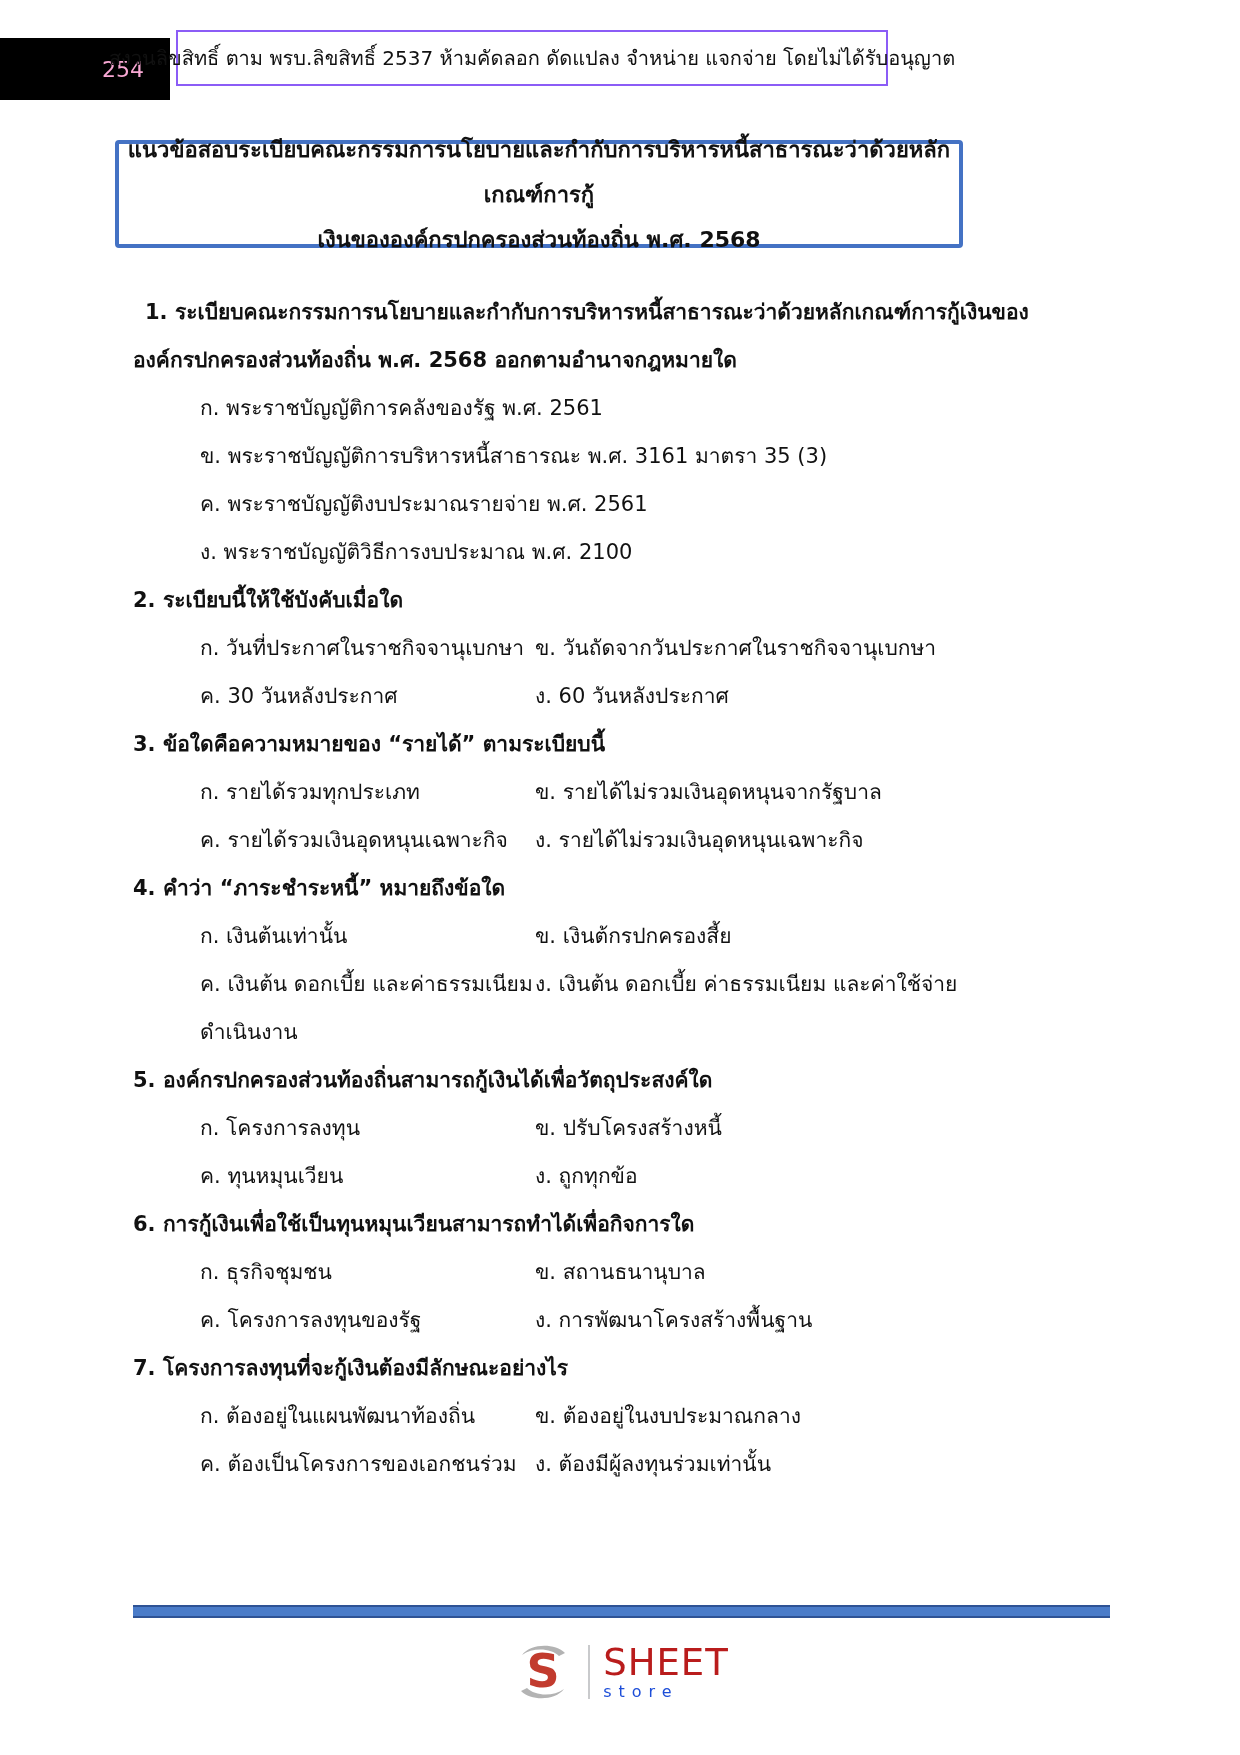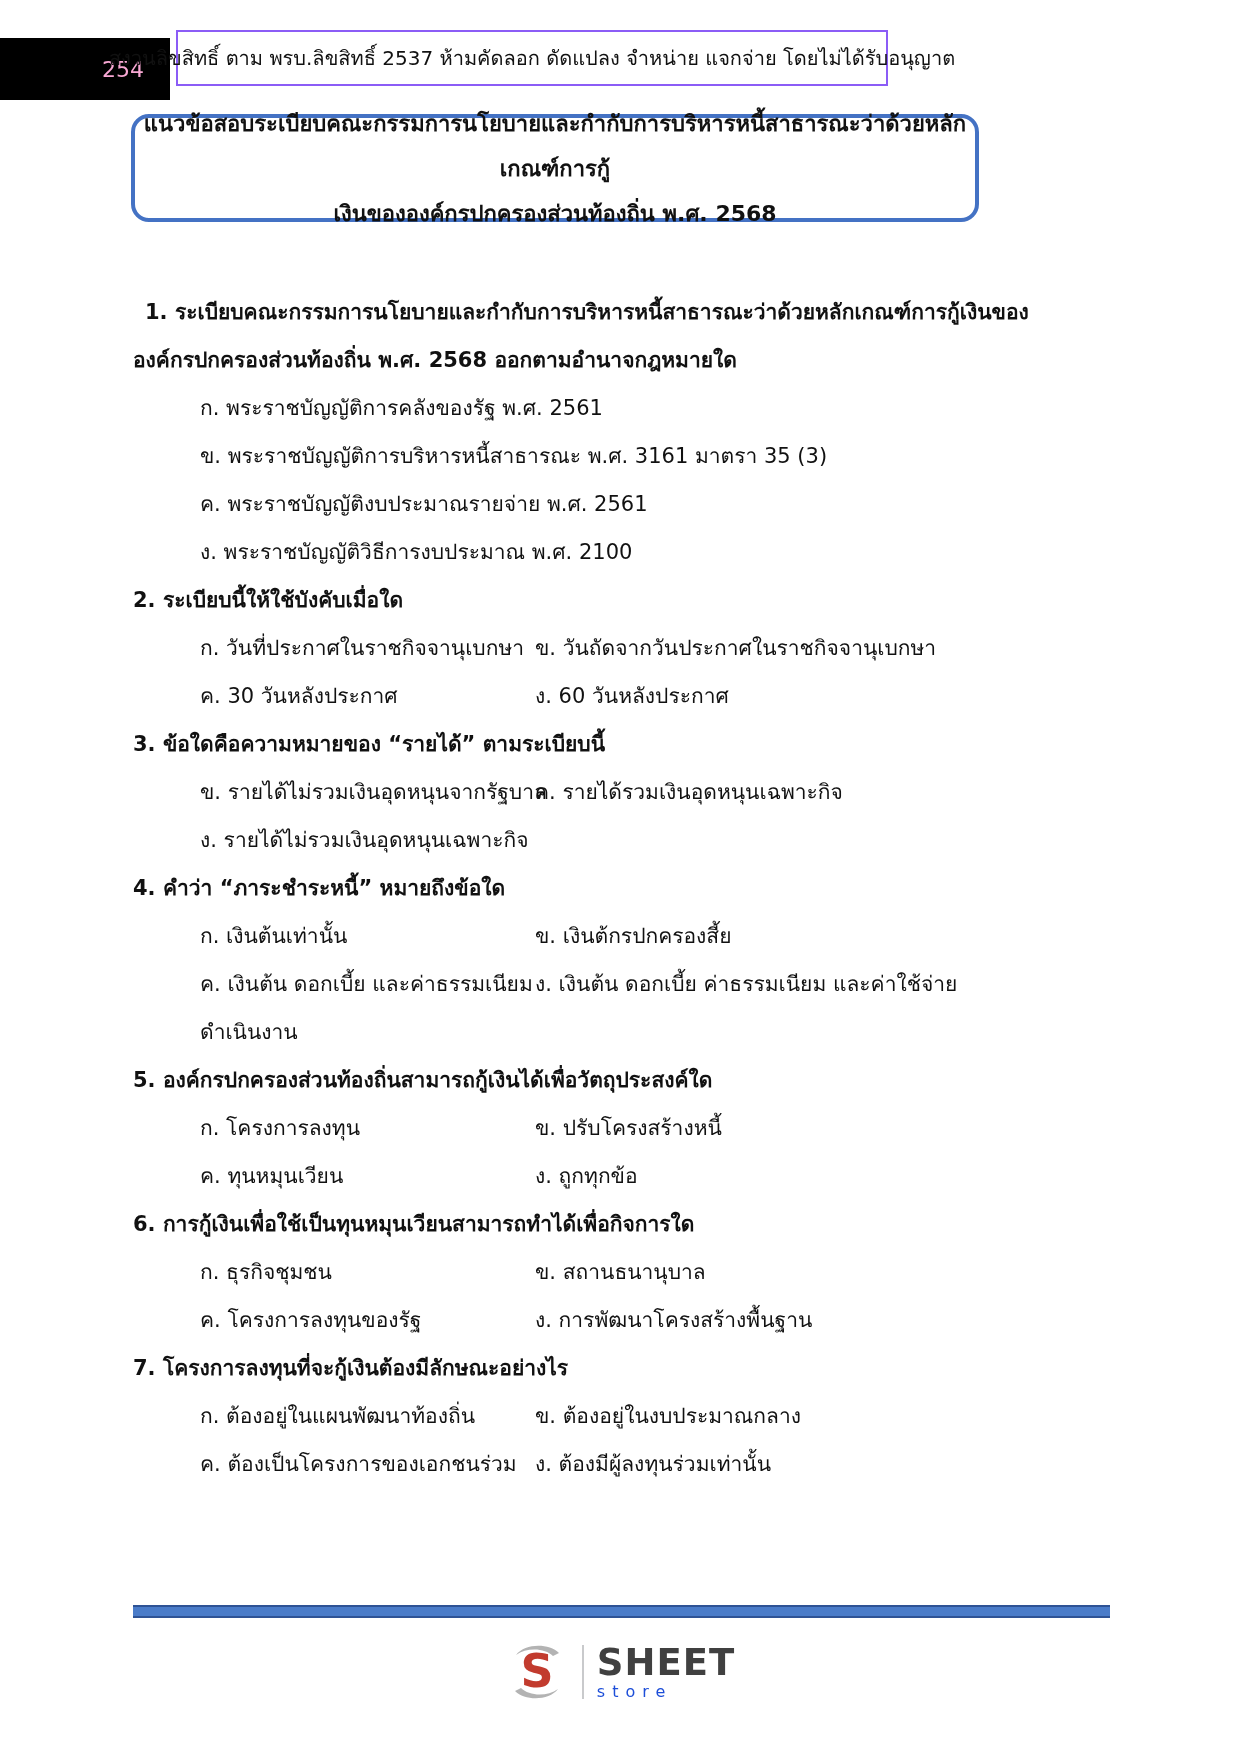--- a/index.html
+++ b/index.html
@@ -15,26 +15,25 @@
     padding-right:26px;box-sizing:border-box;font-size:22px;
   }
   .copyright-box{
     position:absolute;left:176px;top:30px;width:712px;height:56px;
     border:2px solid #8b5cf6;box-sizing:border-box;background:#fff;
     display:flex;align-items:center;justify-content:center;
     font-size:20px;white-space:nowrap;
   }
   
   .title-box{
-    position:absolute;left:115px;top:114px;width:848px;height:108px;
-    border:4px solid #4472c4;border-radius:18px;box-sizing:border-box;
+    position:absolute;left:115px;top:140px;width:848px;height:108px;
+    border:4px solid #4472c4;border-radius:4px;box-sizing:border-box;
     display:flex;flex-direction:column;justify-content:center;
     text-align:center;font-weight:bold;font-size:22px;line-height:45px;
     background:#fff;
-    margin-left:16px;
   }
   
   .content{position:absolute;left:133px;top:288px;width:990px;font-size:21px;}
   .row{line-height:48px;min-height:48px;white-space:nowrap;}
   .stem{font-weight:bold;}
   .stem-first{padding-left:12px;}
   .indent{padding-left:67px;}
   .choice-grid{display:grid;grid-template-columns:335px 1fr;padding-left:67px;}
   .choice-grid .cell{line-height:48px;min-height:48px;white-space:nowrap;}
   
@@ -42,21 +41,21 @@
     position:absolute;left:133px;top:1605px;width:977px;height:13px;
     background:#4a7cc9;border-top:2px solid #2e5395;border-bottom:2px solid #2e5395;
     box-sizing:border-box;
   }
   .footer-logo{
     position:absolute;left:0;top:1632px;width:1240px;height:80px;
     display:flex;align-items:center;justify-content:center;gap:13px;
   }
   .logo-divider{width:2px;height:54px;background:#c9cacc;}
   .logo-text{display:flex;flex-direction:column;align-items:flex-start;}
-  .logo-main{font-size:37px;font-weight:bold;color:#404040;letter-spacing:1px;line-height:1;}
+  .logo-main{font-size:37px;font-weight:normal;color:#b91c1c;letter-spacing:1px;line-height:1;}
   .logo-sub{font-size:16px;color:#1d4ed8;letter-spacing:7px;margin-top:3px;line-height:1;}
 </style>
 </head>
 <body>
 
 <div class="page-num-box">
   <span>254</span>
 </div>
 <div class="copyright-box">
   <span>สงวนลิขสิทธิ์ ตาม พรบ.ลิขสิทธิ์ 2537 ห้ามคัดลอก ดัดแปลง จำหน่าย แจกจ่าย โดยไม่ได้รับอนุญาต</span>
@@ -84,20 +83,21 @@
       <div class="cell">ก. วันที่ประกาศในราชกิจจานุเบกษา</div>
       <div class="cell">ข. วันถัดจากวันประกาศในราชกิจจานุเบกษา</div>
       <div class="cell">ค. 30 วันหลังประกาศ</div>
       <div class="cell">ง. 60 วันหลังประกาศ</div>
     </div>
   </div>
 
   <div>
     <div class="row stem">3. ข้อใดคือความหมายของ “รายได้” ตามระเบียบนี้</div>
     <div class="choice-grid">
+      <div class="cell">ก. รายได้รวมทุกประเภท</div>
       <div class="cell">ข. รายได้ไม่รวมเงินอุดหนุนจากรัฐบาล</div>
       <div class="cell">ค. รายได้รวมเงินอุดหนุนเฉพาะกิจ</div>
       <div class="cell">ง. รายได้ไม่รวมเงินอุดหนุนเฉพาะกิจ</div>
     </div>
   </div>
 
   <div>
     <div class="row stem">4. คำว่า “ภาระชำระหนี้” หมายถึงข้อใด</div>
     <div class="choice-grid">
       <div class="cell">ก. เงินต้นเท่านั้น</div>

